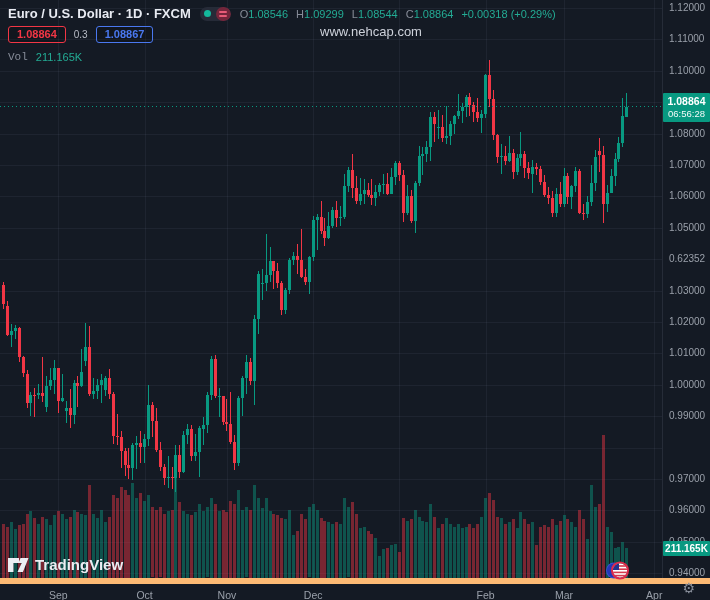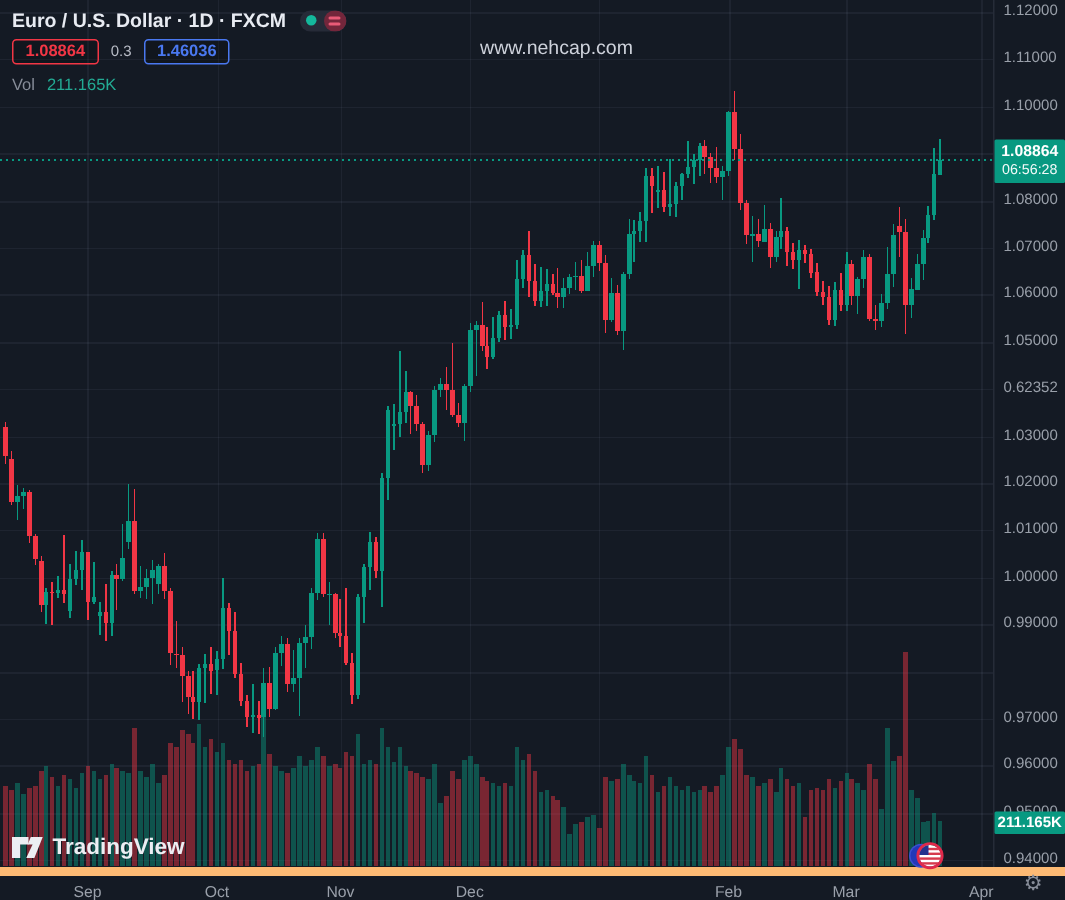--- a/index.html
+++ b/index.html
@@ -18,21 +18,21 @@
   .toggle .burger i { display:block; width:8px; height:2px; background:#e95b78; border-radius:1px; }
   .ohlc { display:flex; gap:8px; font-size:11px; white-space:nowrap; }
   .ohlc .lbl { color:#878d99; }
   .ohlc .val { color:#23ab94; }
   .hdr-row2 { position:absolute; left:8px; top:26px; display:flex; align-items:center; gap:8px; z-index:4; }
   .quote { border:1px solid; border-radius:3px; font-size:11px; font-weight:700; padding:1px 8px 2px; background:rgba(0,0,0,.15); }
   .bid { color:#f23645; border-color:#f23645; }
   .ask { color:#4a78f0; border-color:#4a78f0; }
   .spread { font-size:10px; color:#b8bcc6;text-align:right; }
   .hdr-row3 { position:absolute; left:8px; top:51px; font-size:11px; display:flex; gap:8px; z-index:4; }
-  .vol-lbl { color:#878d99; }
+  .vol-lbl { color:#878d99;font-family:Liberation Mono, monospace; }
   .vol-val { color:#23ab94; }
   .watermark { position:absolute; left:371px; top:24px; transform:translateX(-50%);
                color:#ced2db; font-size:13px; font-weight:500; z-index:4; }
 
   
   .price-axis { position:absolute; left:662px; top:0; width:48px; height:578px;
                 border-left:1px solid #262c38; z-index:3; }
   .pa-label { position:absolute; left:6px; font-size:10px; color:#9aa0aa; white-space:nowrap; }
   .time-axis { position:absolute; left:0; top:578px; width:710px; height:22px;
                border-top:6px solid #fdba74; z-index:3; }
@@ -571,26 +571,33 @@
     <span class="sym">Euro / U.S. Dollar · 1D · FXCM</span>
     <span class="toggle">
       <span class="dotwrap">
           <span class="dot"></span>
         </span>
       <span class="burger">
           <i></i>
           <i></i>
         </span>
     </span>
+    <span class="ohlc">
+      <span><span class="lbl">O</span><span class="val">1.08546</span></span>
+      <span><span class="lbl">H</span><span class="val">1.09299</span></span>
+      <span><span class="lbl">L</span><span class="val">1.08544</span></span>
+      <span><span class="lbl">C</span><span class="val">1.08864</span></span>
+      <span class="val">+0.00318 (+0.29%)</span>
+    </span>
   </div>
 
   <div class="hdr-row2">
     <span class="quote bid">1.08864</span>
     <span class="spread">0.3</span>
-    <span class="quote ask">1.46036</span>
+    <span class="quote ask">1.08867</span>
   </div>
 
   <div class="hdr-row3">
     <span class="vol-lbl">Vol</span>
     <span class="vol-val">211.165K</span>
   </div>
 
   <div class="watermark">www.nehcap.com</div>
 
   <div class="price-axis" id="price-axis">

